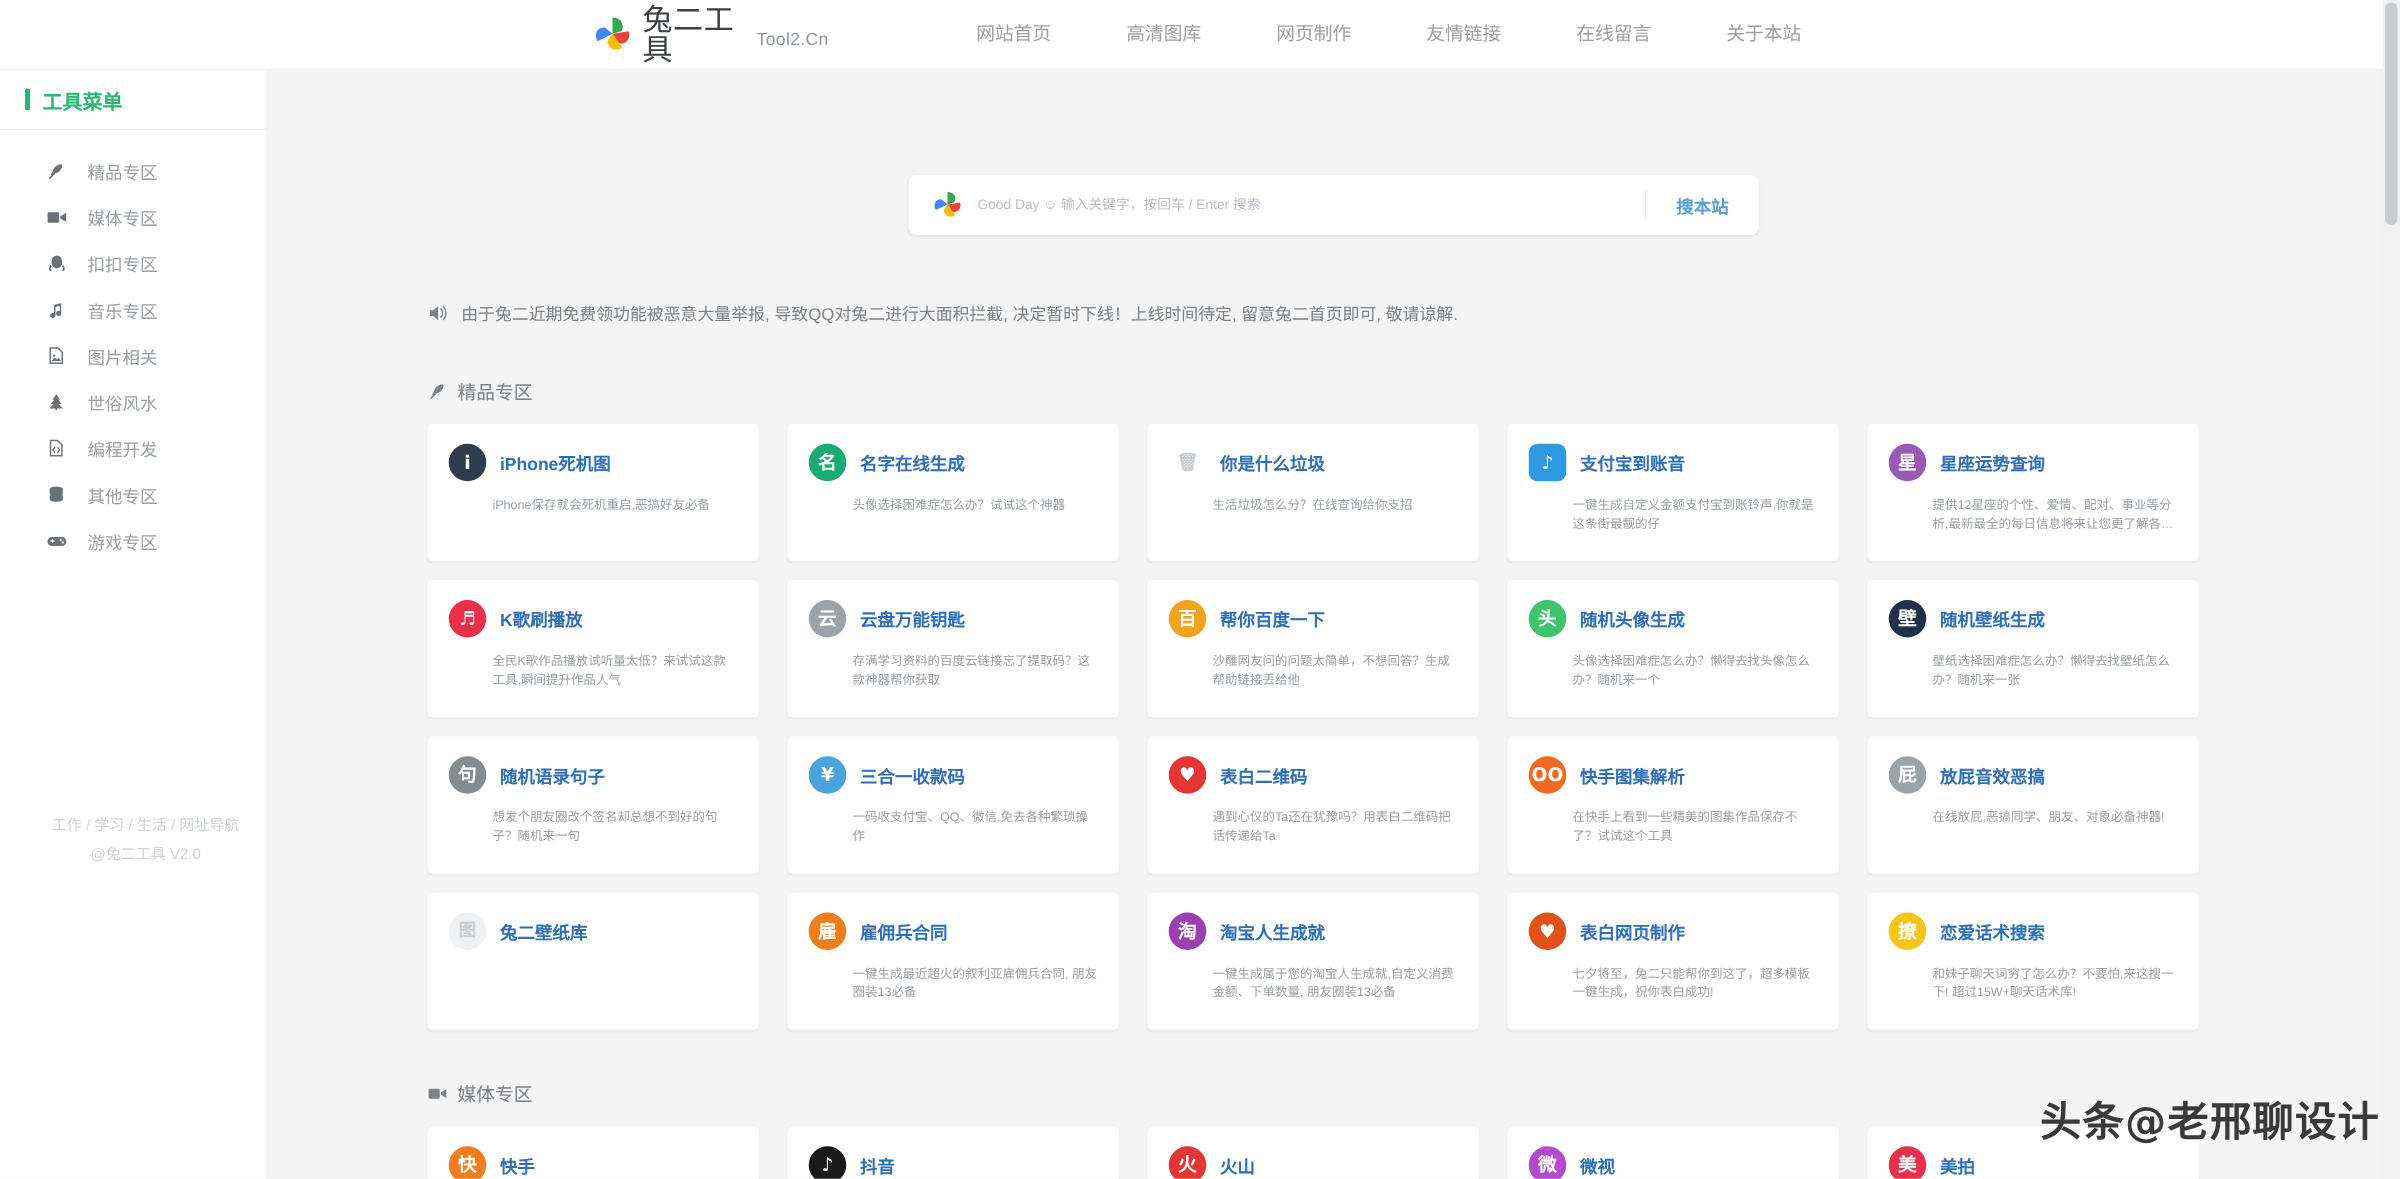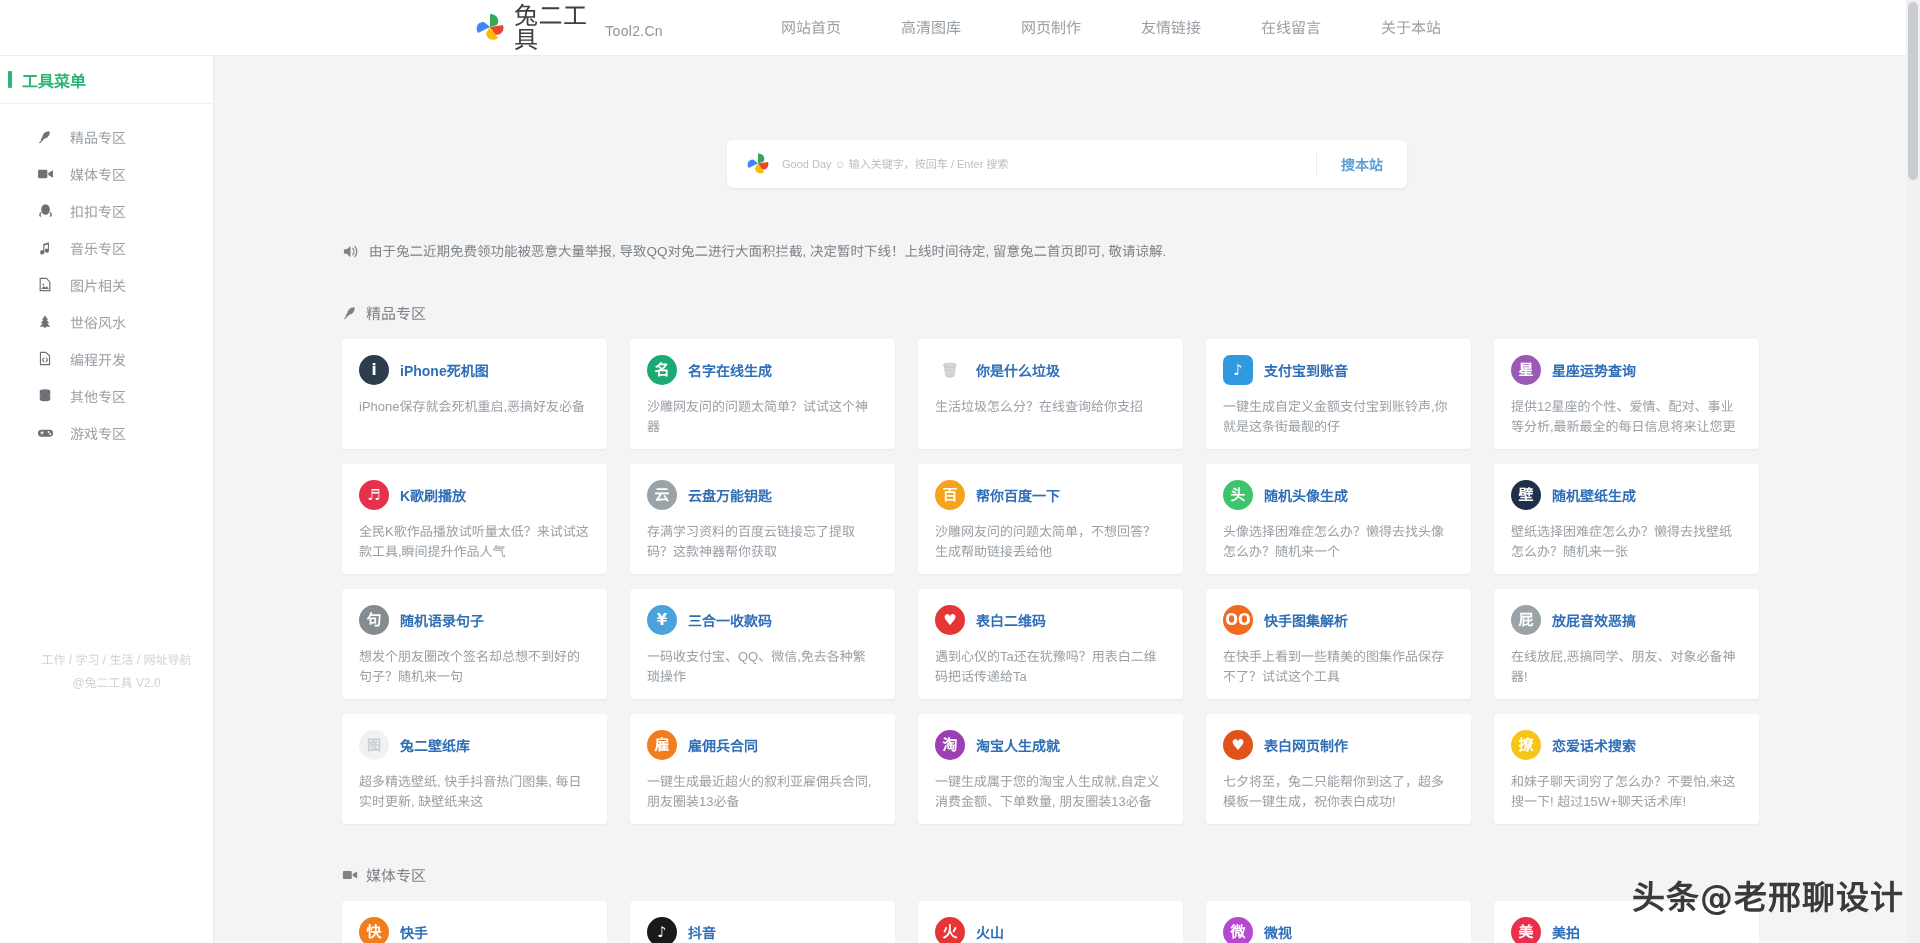--- a/index.html
+++ b/index.html
@@ -48,21 +48,21 @@
   
   #sidebar {
     position: absolute; top: 56px; left: 0;
     width: 214px; height: 887px;
     background: #ffffff;
     border-right: 1px solid #ededed;
     z-index: 30;
   }
   #menu-title-wrap {
     height: 48px; display: flex; align-items: center;
-    padding-left: 8px;
+    padding-left: 20px;
     border-bottom: 1px solid #f0f0f0;
   }
   .menu-bar-accent {
     width: 4px; height: 17px; background: #2bb673;
     border-radius: 1px; margin-right: 10px;
   }
   #menu-title { font-size: 16px; color: #2bb673; font-weight: bold; }
   #menu-list { padding-top: 14px; }
   .menu-item {
     display: flex; align-items: center;
@@ -160,22 +160,22 @@
     color: #ffffff; font-size: 15px; font-weight: bold;
     font-family: "DejaVu Sans", "Liberation Sans", sans-serif;
     line-height: 1;
   }
   .card-ico.sq { border-radius: 7px; }
   .card-title {
     font-size: 14px; color: #2f6fb8; font-weight: bold;
     white-space: nowrap; overflow: hidden; text-overflow: ellipsis;
   }
   .card-desc {
-    font-size: 13px; color: #9aa0a6; line-height: 1.52;
-    max-height: 40px; overflow: hidden;
+    font-size: 10px; color: #9aa0a6; line-height: 1.52;
+    max-height: 40px; overflow: hidden; margin-left: 35px;
   }
 
   
   #watermark {
     position: absolute; right: 16px; bottom: 24px;
     font-size: 33px; color: #3a3a3a; font-weight: bold;
     letter-spacing: 1px; z-index: 60;
     font-family: "DejaVu Sans", "Liberation Sans", sans-serif;
     white-space: nowrap;
   }
@@ -363,21 +363,21 @@
               <span class="card-ico" style="background: rgb(46, 61, 78);">i</span>
               <span class="card-title">iPhone死机图</span>
             </div>
             <div class="card-desc">iPhone保存就会死机重启,恶搞好友必备</div>
           </a>
           <a class="card">
             <div class="card-head">
               <span class="card-ico" style="background: rgb(26, 170, 114);">名</span>
               <span class="card-title">名字在线生成</span>
             </div>
-            <div class="card-desc">沙雕网友问的问题太简单？试试这个神器</div>
+            <div class="card-desc">头像选择困难症怎么办？试试这个神器</div>
           </a>
           <a class="card">
             <div class="card-head">
               <span class="card-ico" style="background: rgb(255, 255, 255); color: rgb(201, 205, 209); font-size: 14px;">🗑</span>
               <span class="card-title">你是什么垃圾</span>
             </div>
             <div class="card-desc">生活垃圾怎么分？在线查询给你支招</div>
           </a>
           <a class="card">
             <div class="card-head">
@@ -461,21 +461,20 @@
               <span class="card-ico" style="background: rgb(154, 163, 167);">屁</span>
               <span class="card-title">放屁音效恶搞</span>
             </div>
             <div class="card-desc">在线放屁,恶搞同学、朋友、对象必备神器!</div>
           </a>
           <a class="card">
             <div class="card-head">
               <span class="card-ico" style="background: rgb(240, 241, 242); color: rgb(201, 205, 209); font-size: 14px;">图</span>
               <span class="card-title">兔二壁纸库</span>
             </div>
-            <div class="card-desc">超多精选壁纸, 快手抖音热门图集, 每日实时更新, 缺壁纸来这</div>
           </a>
           <a class="card">
             <div class="card-head">
               <span class="card-ico" style="background: rgb(240, 125, 30);">雇</span>
               <span class="card-title">雇佣兵合同</span>
             </div>
             <div class="card-desc">一键生成最近超火的叙利亚雇佣兵合同, 朋友圈装13必备</div>
           </a>
           <a class="card">
             <div class="card-head">

